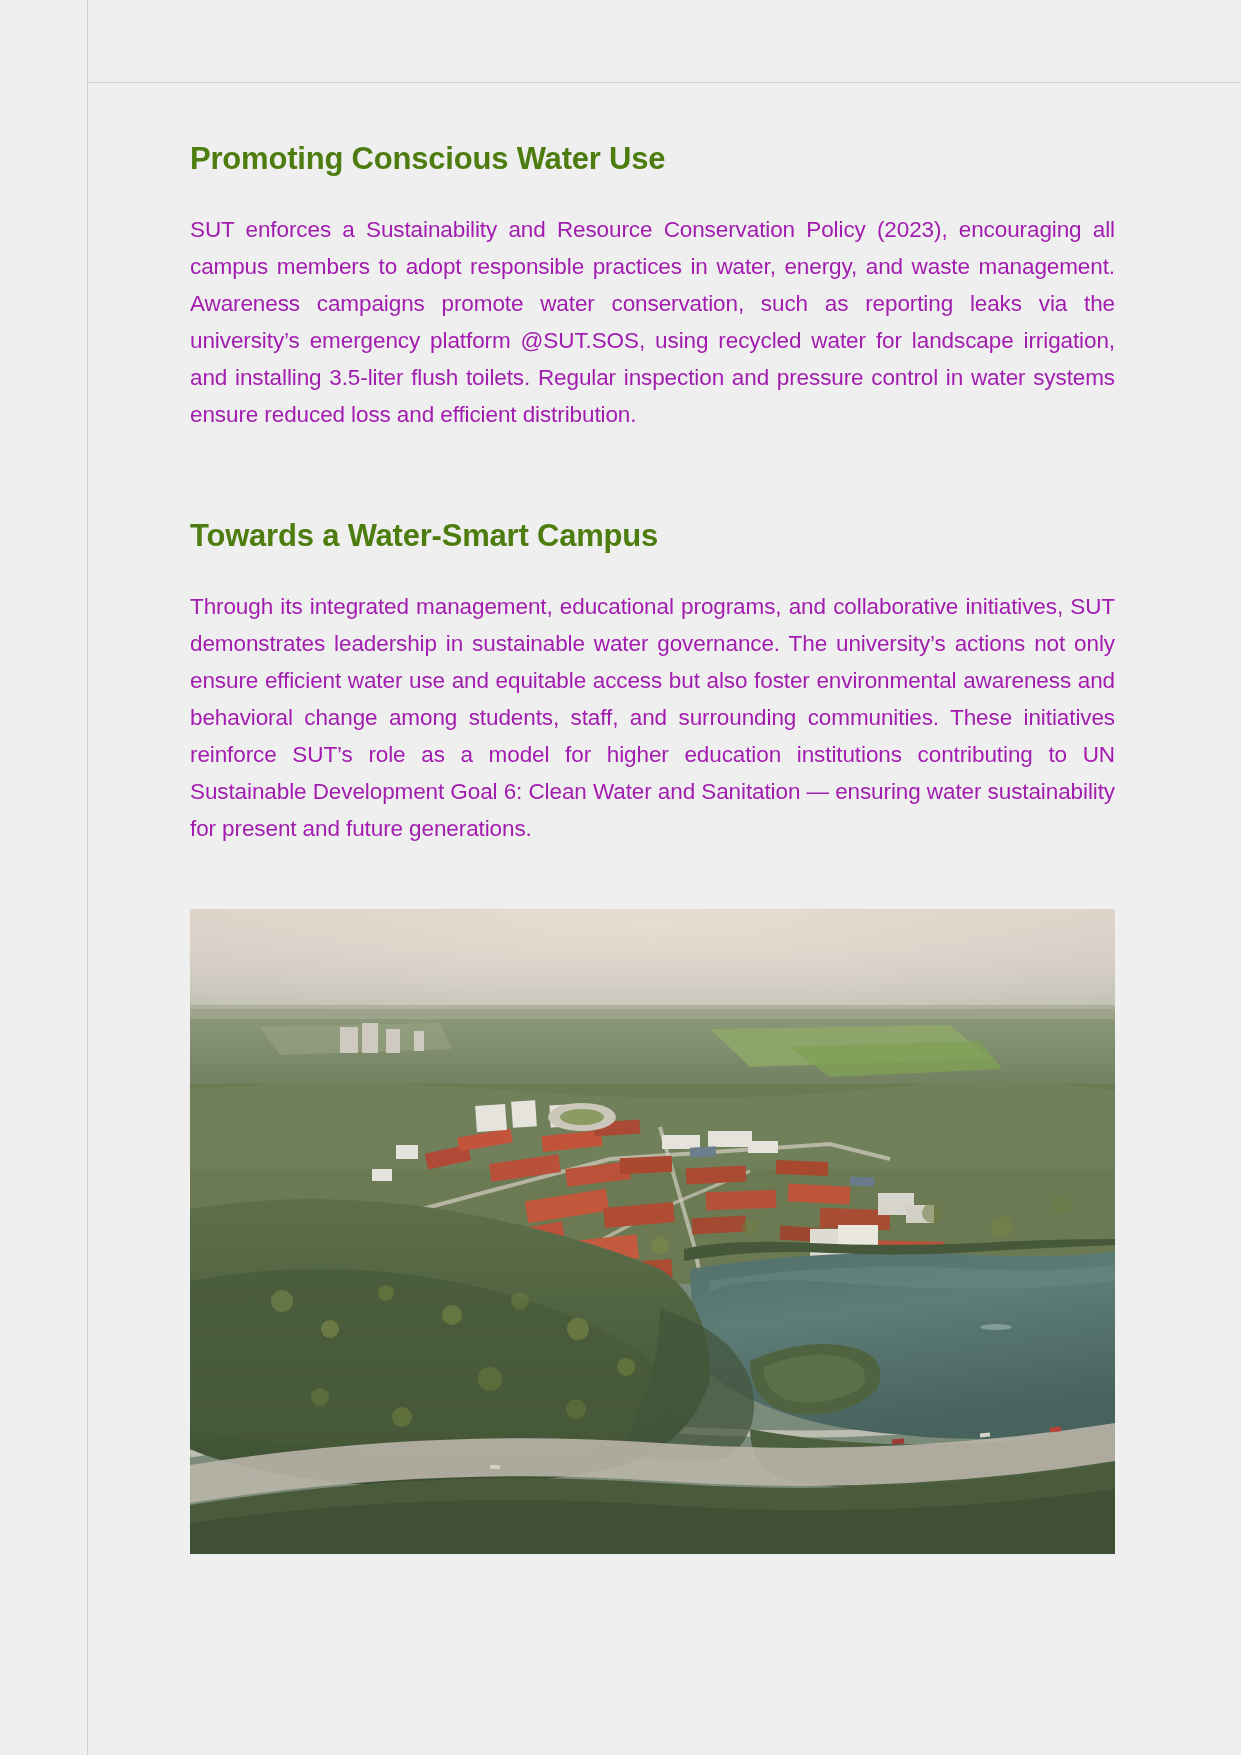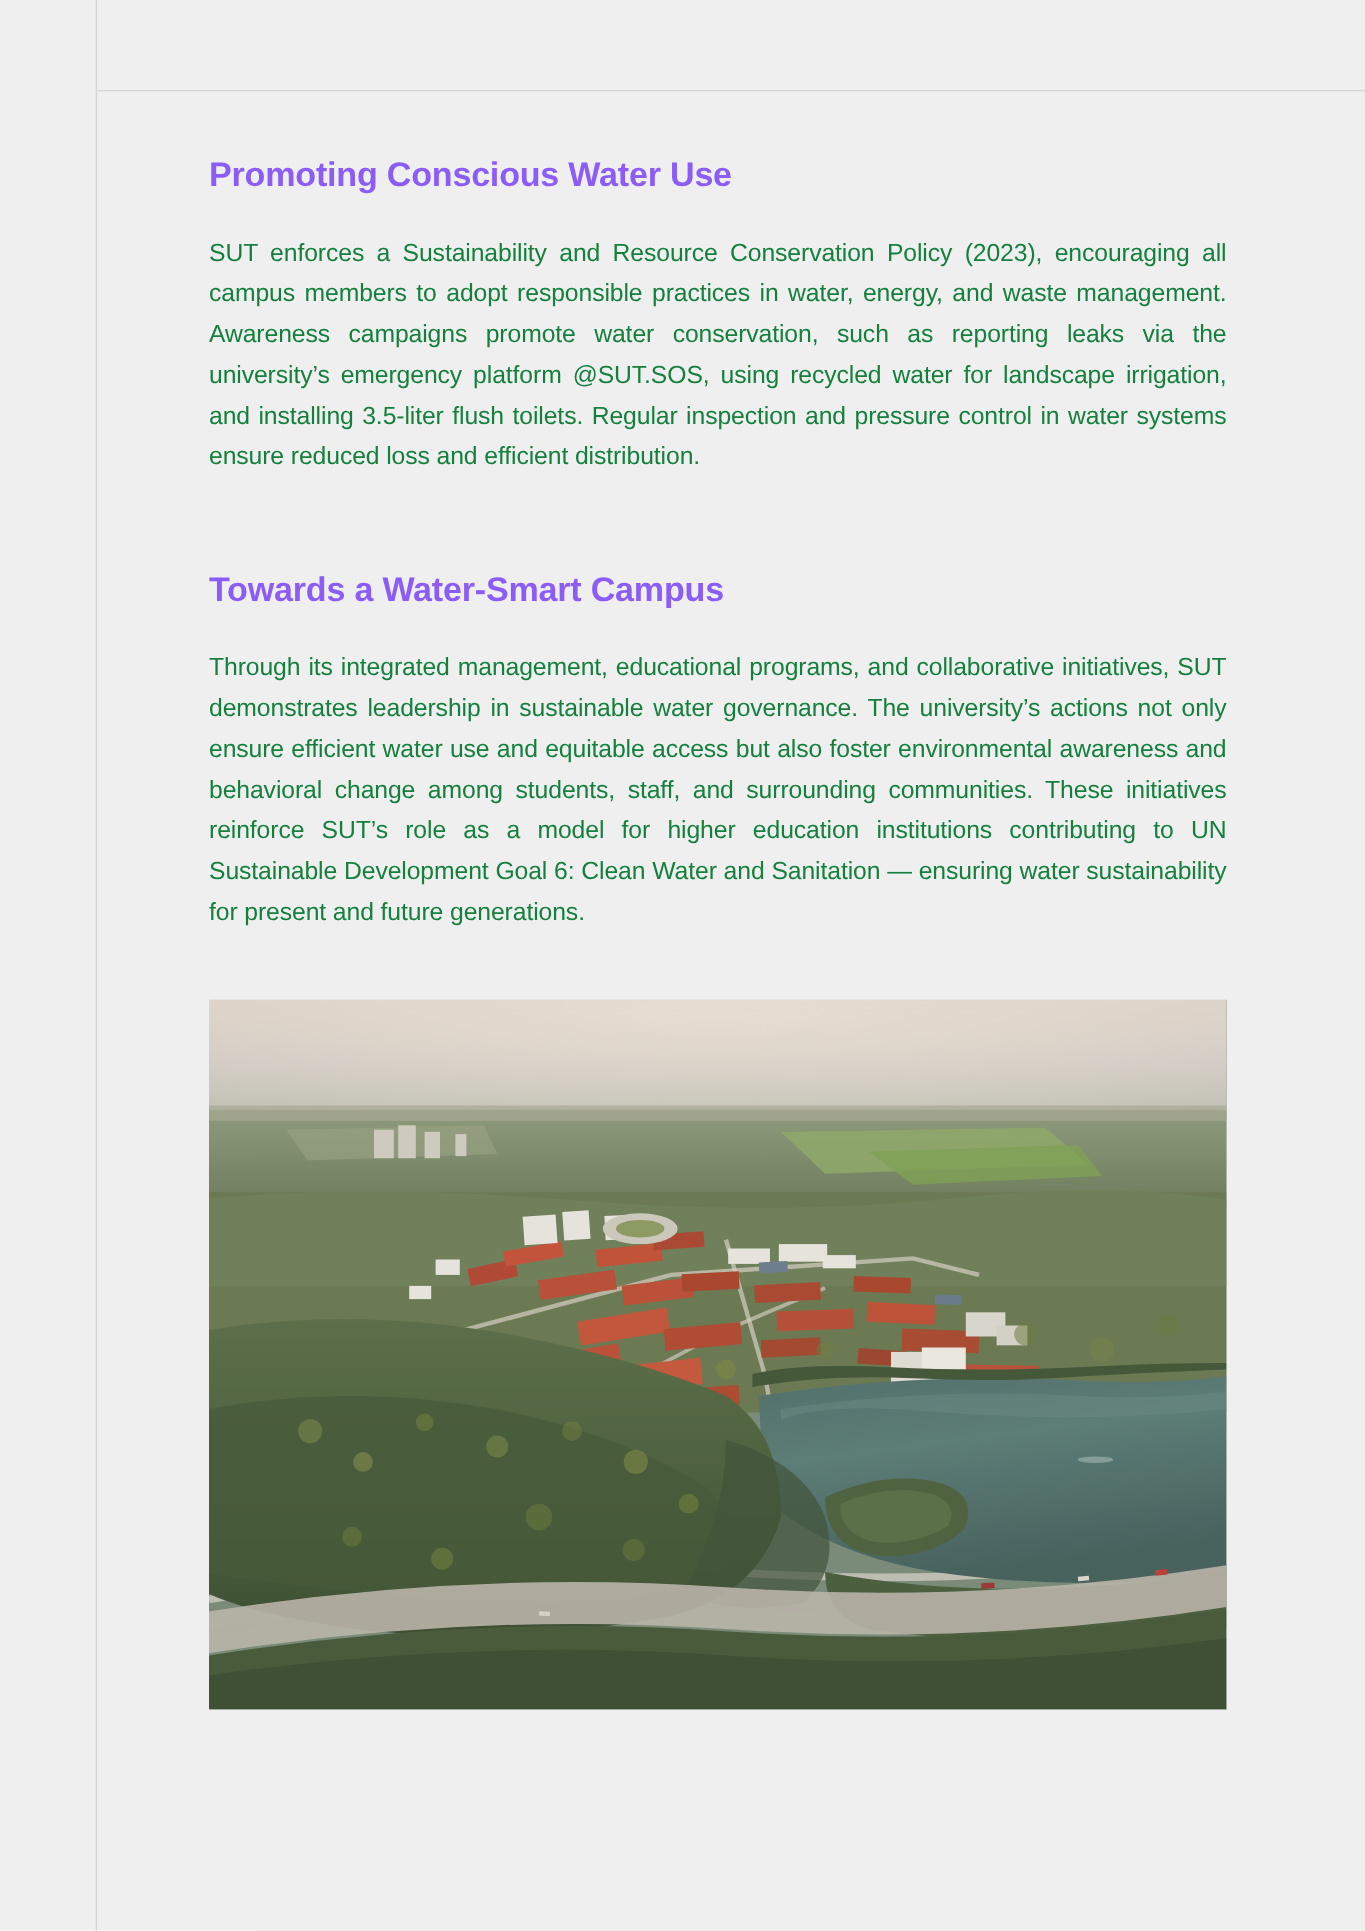--- a/index.html
+++ b/index.html
@@ -44,32 +44,32 @@
     position: absolute;
     left: 190px;
     top: 140px;
     width: 925px;
   }
 
   h2.section-title {
     font-size: 31px;
     line-height: 1.25;
     font-weight: bold;
-    color: #8b5cf6;
+    color: #4d7c0f;
     margin: 0 0 32px 0;
     letter-spacing: -0.2px;
   }
   h2.section-title.second {
     margin-top: 84px;
   }
 
   p.body-text {
     font-size: 22.5px;
     line-height: 37px;
-    color: #15803d;
+    color: #a21caf;
     margin: 0;
     text-align: justify;
     text-justify: inter-word;
     letter-spacing: -0.1px;
   }
 
   .figure {
     margin-top: 62px;
     width: 925px;
     height: 645px;

